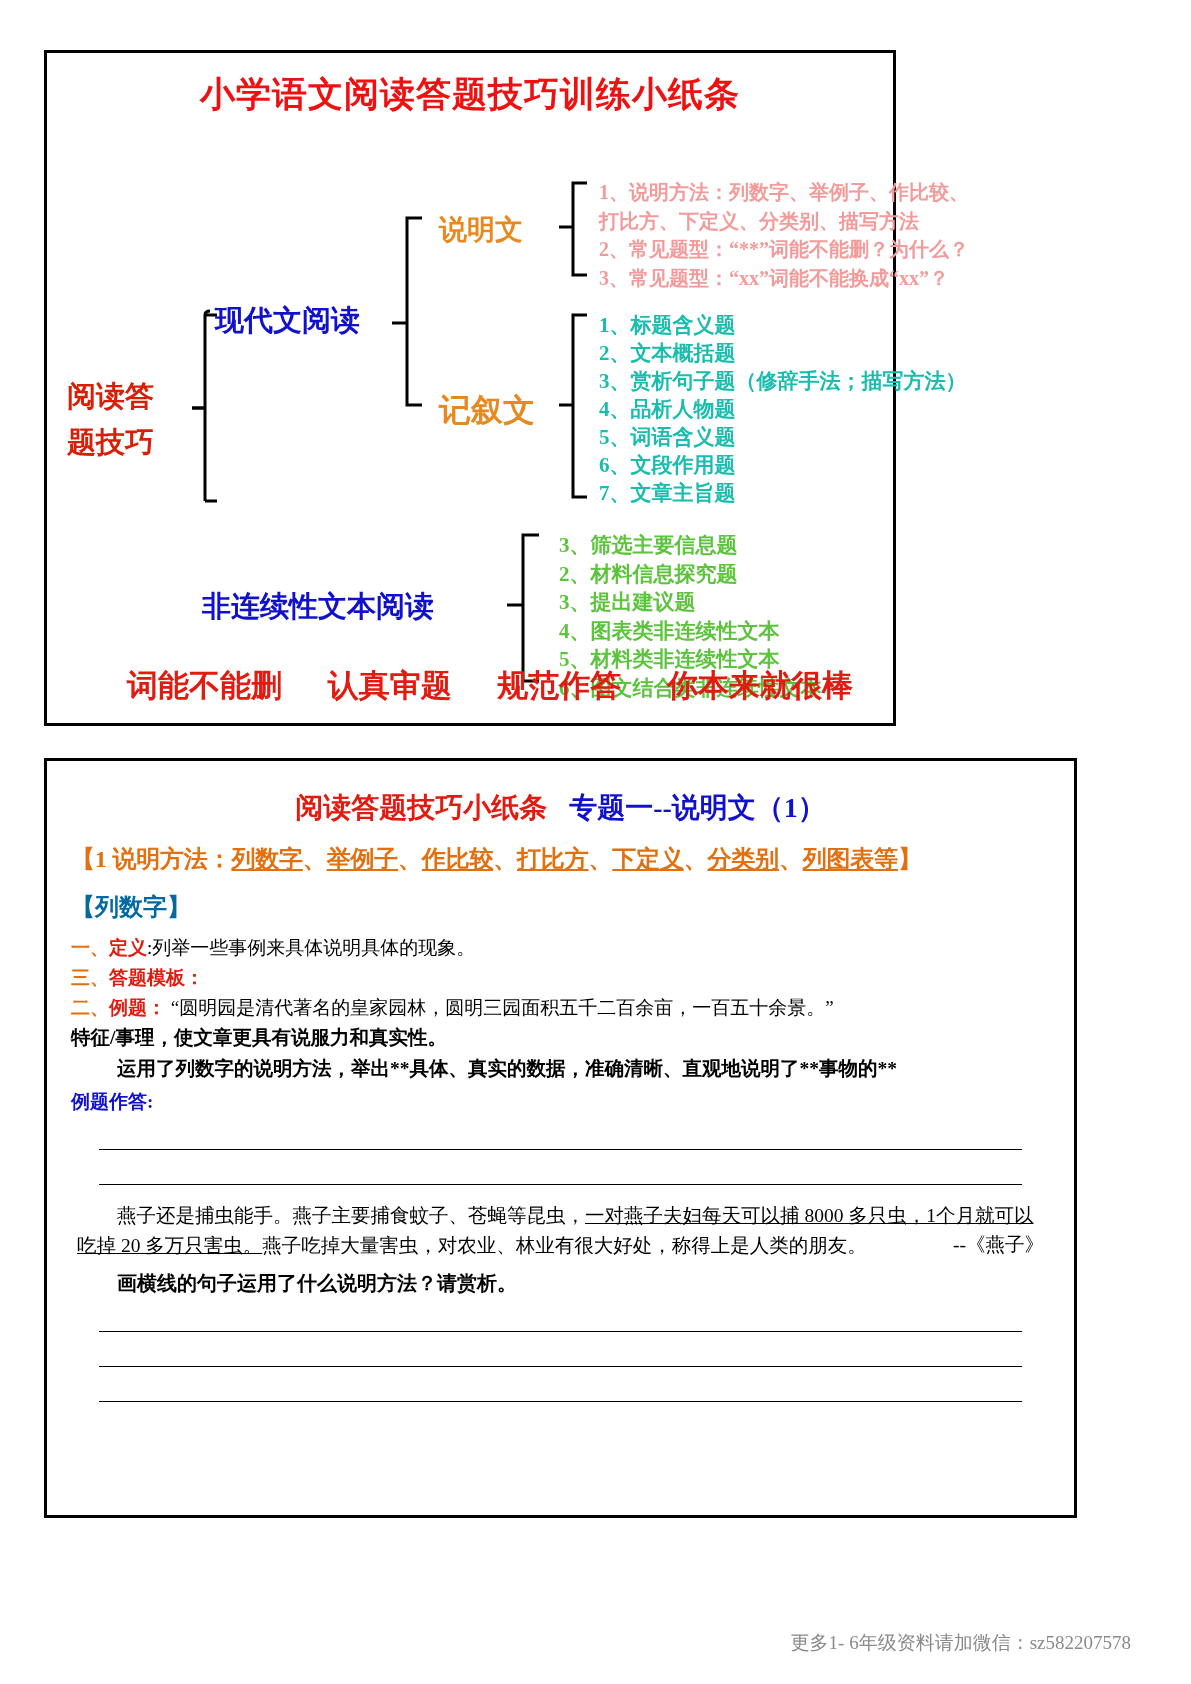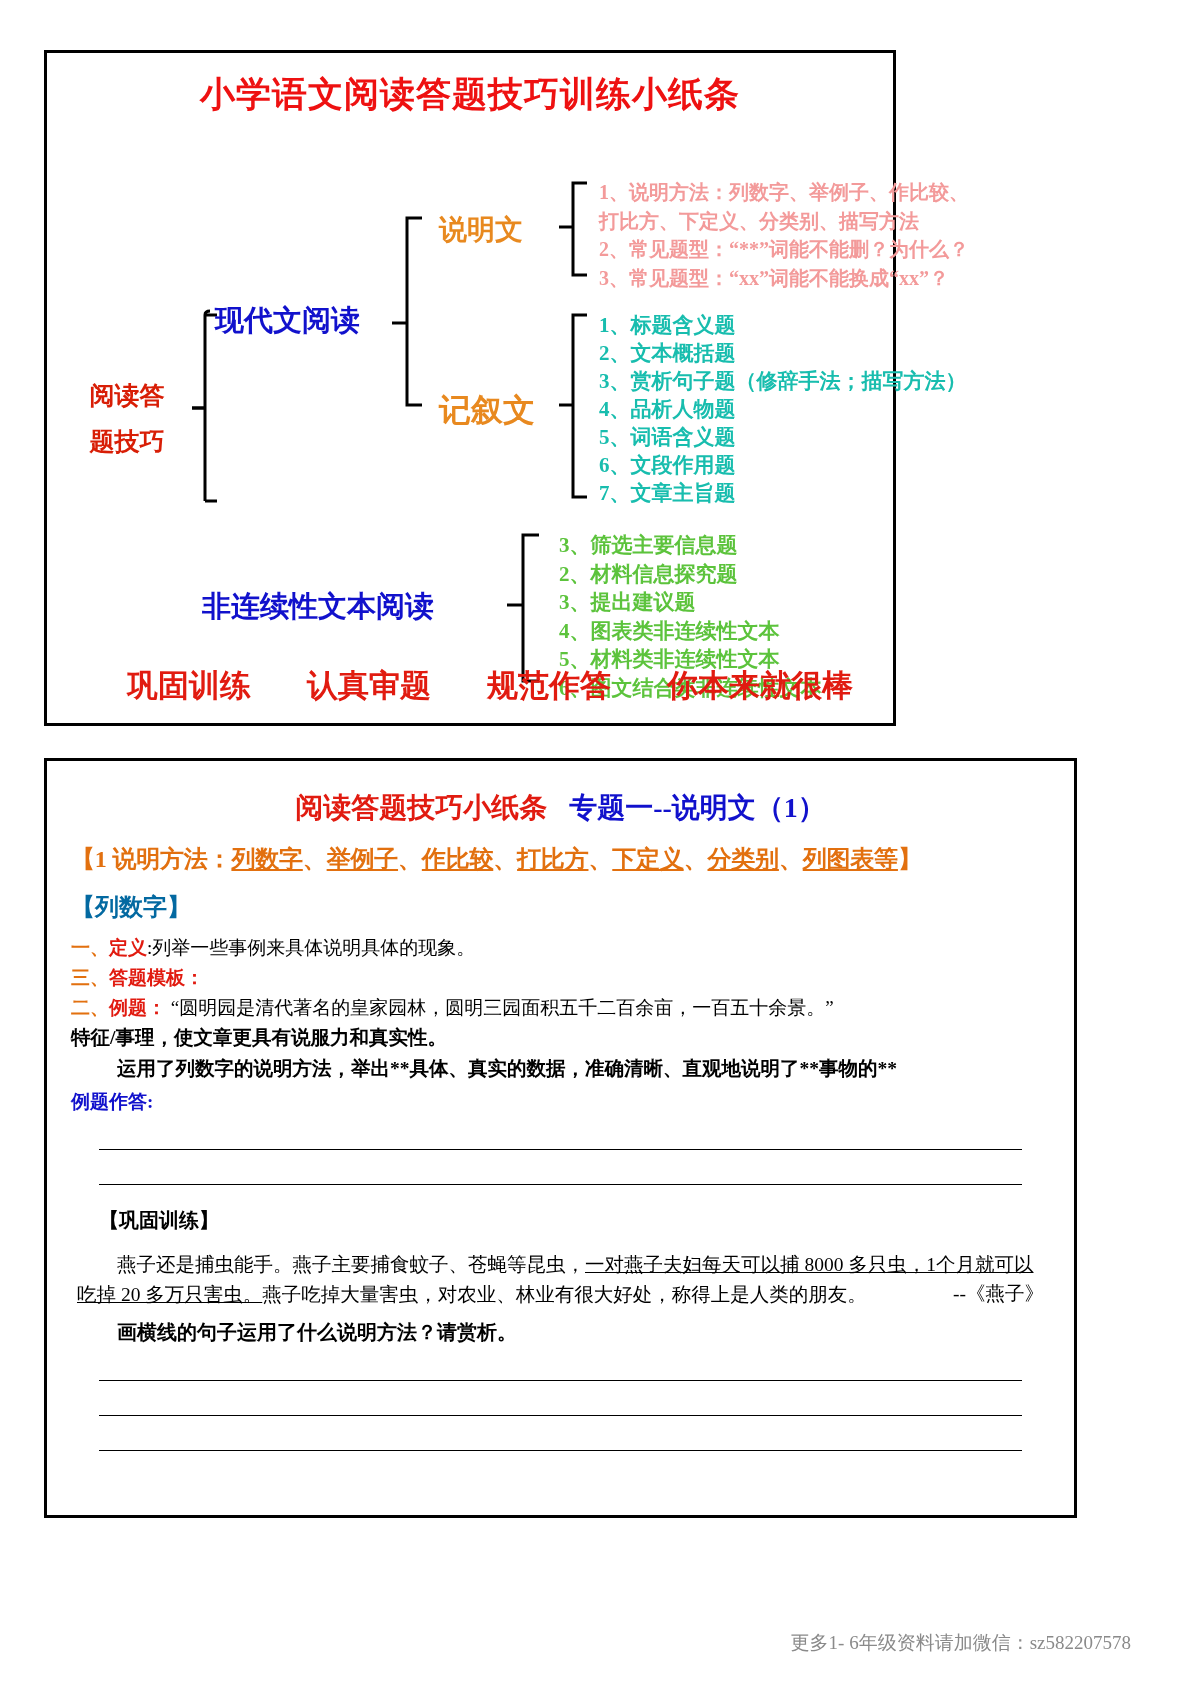--- a/index.html
+++ b/index.html
@@ -34,23 +34,22 @@
 
   .mm-label {
     position: absolute;
     font-weight: bold;
     font-family: "Liberation Serif", "DejaVu Serif", serif;
     white-space: nowrap;
   }
   #root-label {
     left: 20px; top: 320px; width: 120px;
     color: #d81e06;
-    font-size: 25px;
+    font-size: 29px;
     line-height: 46px;
-    text-align: center;
   }
   #lbl-modern {
     left: 168px; top: 248px;
     color: #1111cc;
     font-size: 29px;
   }
   #lbl-noncontinuous {
     left: 155px; top: 534px;
     color: #1111cc;
     font-size: 29px;
@@ -269,21 +268,21 @@
   <ul class="branch-list" id="list-feilianxu">
     <li>3、筛选主要信息题</li>
     <li>2、材料信息探究题</li>
     <li>3、提出建议题</li>
     <li>4、图表类非连续性文本</li>
     <li>5、材料类非连续性文本</li>
     <li>6、图文结合类非连续性文本</li>
   </ul>
 
   <div id="slogan-row">
-    <span>巩固训练</span>
+    <span>词能不能删</span>
     <span>认真审题</span>
     <span>规范作答</span>
     <span>你本来就很棒</span>
   </div>
 </div>
 
 <div class="card" id="card-worksheet">
 
   <div id="ws-title">
     <span class="red">阅读答题技巧小纸条</span><span class="blue">专题一--说明文（1）</span>
@@ -312,21 +311,20 @@
   </div>
   <div id="ws-template-body">
     <span>运用了列数字的说明方法，举出**具体、真实的数据，准确清晰、直观地说明了**事物的**</span>
   </div>
 
   <div id="ws-answer-label">例题作答:</div>
 
   <div class="blank-line"></div>
   <div class="blank-line"></div>
 
-  <div id="ws-exercise-head">【巩固训练】</div>
 
   <div id="ws-passage">
     <span>燕子还是捕虫能手。燕子主要捕食蚊子、苍蝇等昆虫，</span><u>一对燕子夫妇每天可以捕 8000 多只虫，1</u><u>个月就可以吃掉 20 多万只害虫。</u><span>燕子吃掉大量害虫，对农业、林业有很大好处，称得上是人类的朋</span><span>友。</span>
   </div>
 
   <div id="ws-source">--《燕子》</div>
 
   <div id="ws-question">画横线的句子运用了什么说明方法？请赏析。</div>
 
   <div class="blank-line"></div>

